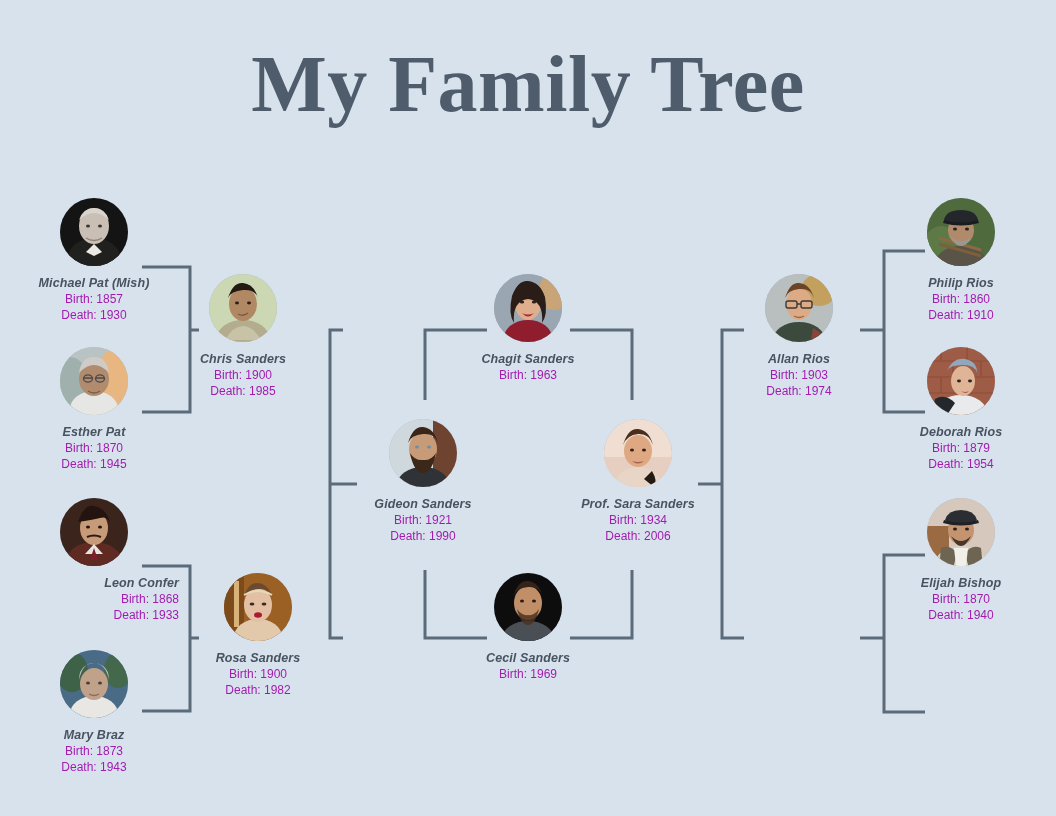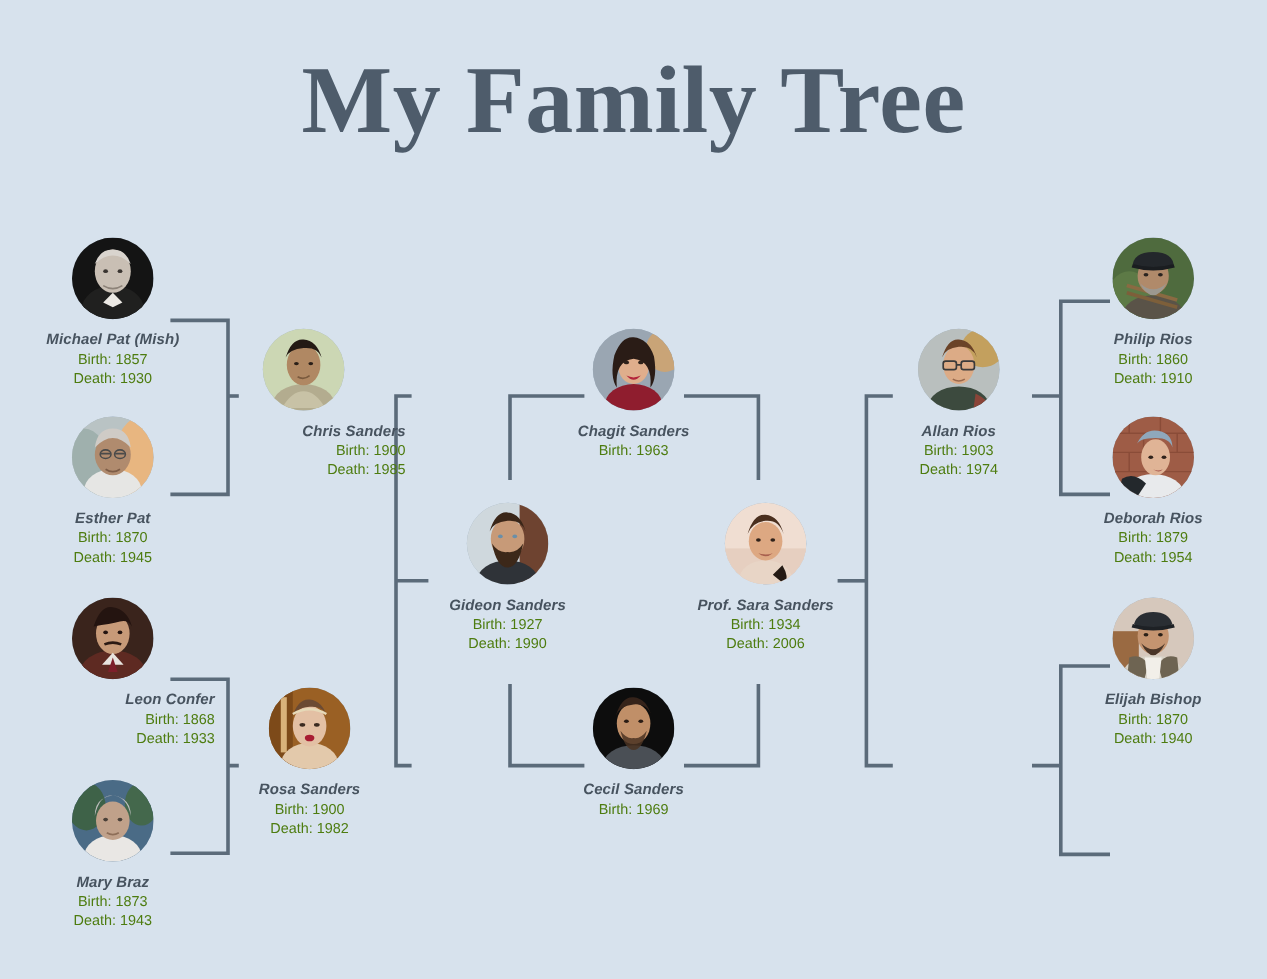--- a/index.html
+++ b/index.html
@@ -56,21 +56,21 @@
     font-size: 12.5px;
     font-weight: bold;
     color: #47535f;
     letter-spacing: 0.1px;
     line-height: 1.35;
     font-style: italic;
   }
   .pdate {
     font-size: 12px;
     font-weight: normal;
-    color: #4d7c0f;
+    color: #a21caf;
     line-height: 1.32;
   }
 </style>
 </head>
 <body>
 
 <div id="tree">
 
   <div class="title">My Family Tree</div>
 
@@ -172,21 +172,21 @@
         <ellipse cx="28" cy="33" rx="2" ry="1.5" fill="#4a4038"></ellipse>
         <ellipse cx="40" cy="33" rx="2" ry="1.5" fill="#4a4038"></ellipse>
         <path d="M29 44 q5 3 10 0" stroke="#8d6e58" stroke-width="1.4" fill="none"></path>
       </svg>
     </div>
     <div class="pname">Mary Braz</div>
     <div class="pdate">Birth: 1873</div>
     <div class="pdate">Death: 1943</div>
   </div>
 
-  <div class="person" style="left:168px; top:274px;text-align:right;">
+  <div class="person" style="left:158px; top:274px;">
     <div class="avatar">
       <svg class="face" viewBox="0 0 68 68" xmlns="http://www.w3.org/2000/svg">
         <rect width="68" height="68" fill="#ccd7b4"></rect>
         <ellipse cx="34" cy="64" rx="26" ry="18" fill="#b3ac8f"></ellipse>
         <path d="M16 66 q8 -14 18 -14 q10 0 18 14z" fill="#c8c2a6"></path>
         <ellipse cx="34" cy="30" rx="14" ry="17" fill="#b08863"></ellipse>
         <path d="M19 24 q5 -16 15 -15 q11 1 15 15 q-3 -9 -15 -8 q-12 1 -15 8z" fill="#241a14"></path>
         <ellipse cx="28" cy="29" rx="2" ry="1.4" fill="#2a1f18"></ellipse>
         <ellipse cx="40" cy="29" rx="2" ry="1.4" fill="#2a1f18"></ellipse>
         <path d="M29 40 q5 3 10 -1" stroke="#7a5a3e" stroke-width="1.4" fill="none"></path>
@@ -224,21 +224,21 @@
         <rect x="44" y="0" width="24" height="68" fill="#6e4330"></rect>
         <ellipse cx="34" cy="66" rx="26" ry="18" fill="#2f3338"></ellipse>
         <ellipse cx="34" cy="30" rx="14" ry="17" fill="#c79a78"></ellipse>
         <path d="M19 24 q5 -17 15 -16 q11 1 15 16 q-3 -10 -15 -9 q-12 1 -15 9z" fill="#3a2618"></path>
         <ellipse cx="28" cy="28" rx="2" ry="1.5" fill="#6a8fa8"></ellipse>
         <ellipse cx="40" cy="28" rx="2" ry="1.5" fill="#6a8fa8"></ellipse>
         <path d="M21 34 q4 20 13 20 q9 0 13 -20 q-5 8 -13 7 q-8 1 -13 -7z" fill="#3c2819"></path>
       </svg>
     </div>
     <div class="pname">Gideon Sanders</div>
-    <div class="pdate">Birth: 1927</div>
+    <div class="pdate">Birth: 1921</div>
     <div class="pdate">Death: 1990</div>
   </div>
 
   <div class="person" style="left:443px; top:274px;">
     <div class="avatar">
       <svg class="face" viewBox="0 0 68 68" xmlns="http://www.w3.org/2000/svg">
         <rect width="68" height="68" fill="#9aa6b2"></rect>
         <ellipse cx="60" cy="18" rx="16" ry="18" fill="#c9a477"></ellipse>
         <ellipse cx="34" cy="64" rx="24" ry="18" fill="#8f1d2e"></ellipse>
         <ellipse cx="34" cy="30" rx="13" ry="16" fill="#dfae8c"></ellipse>

